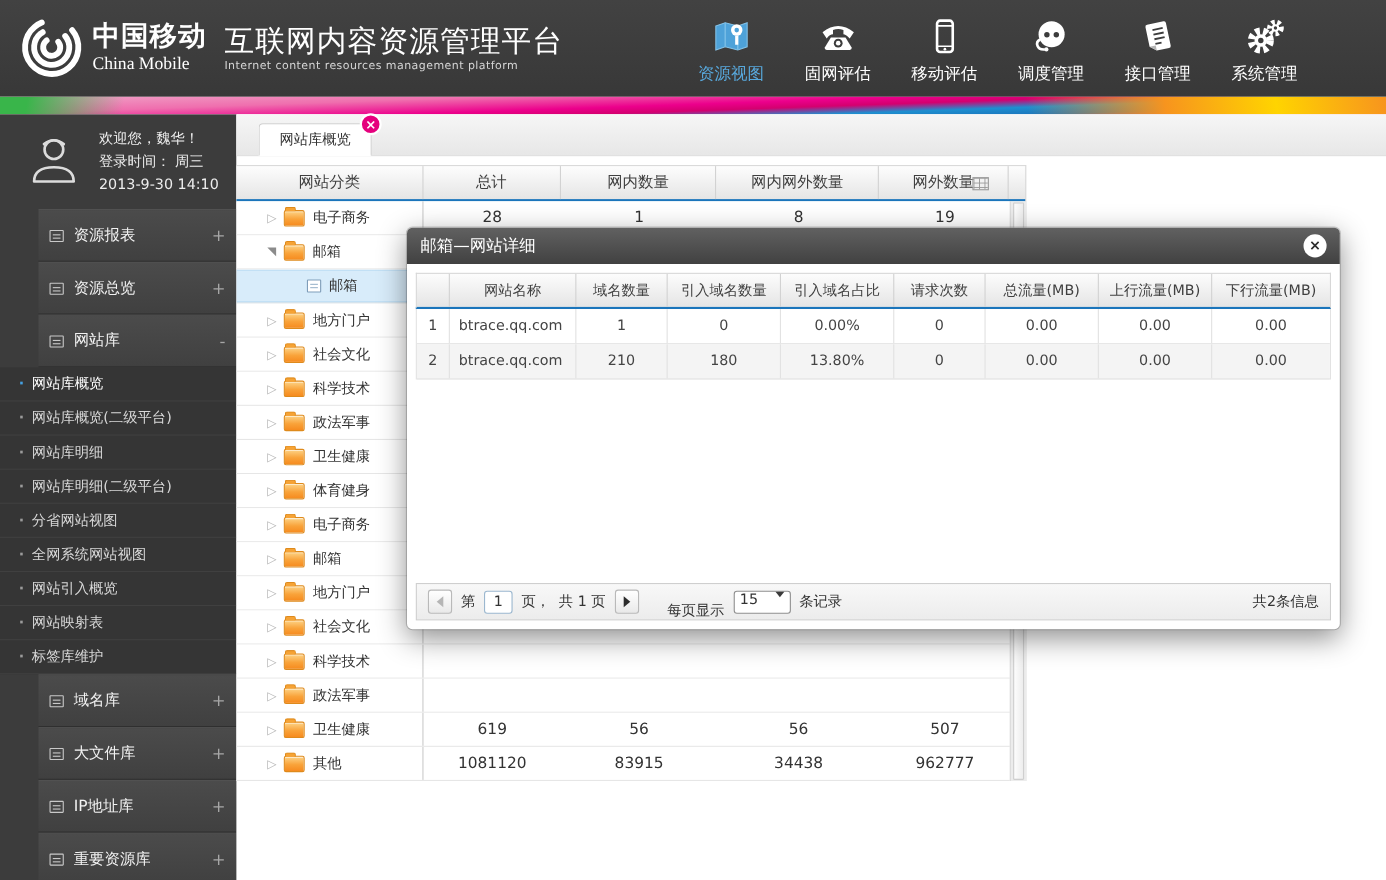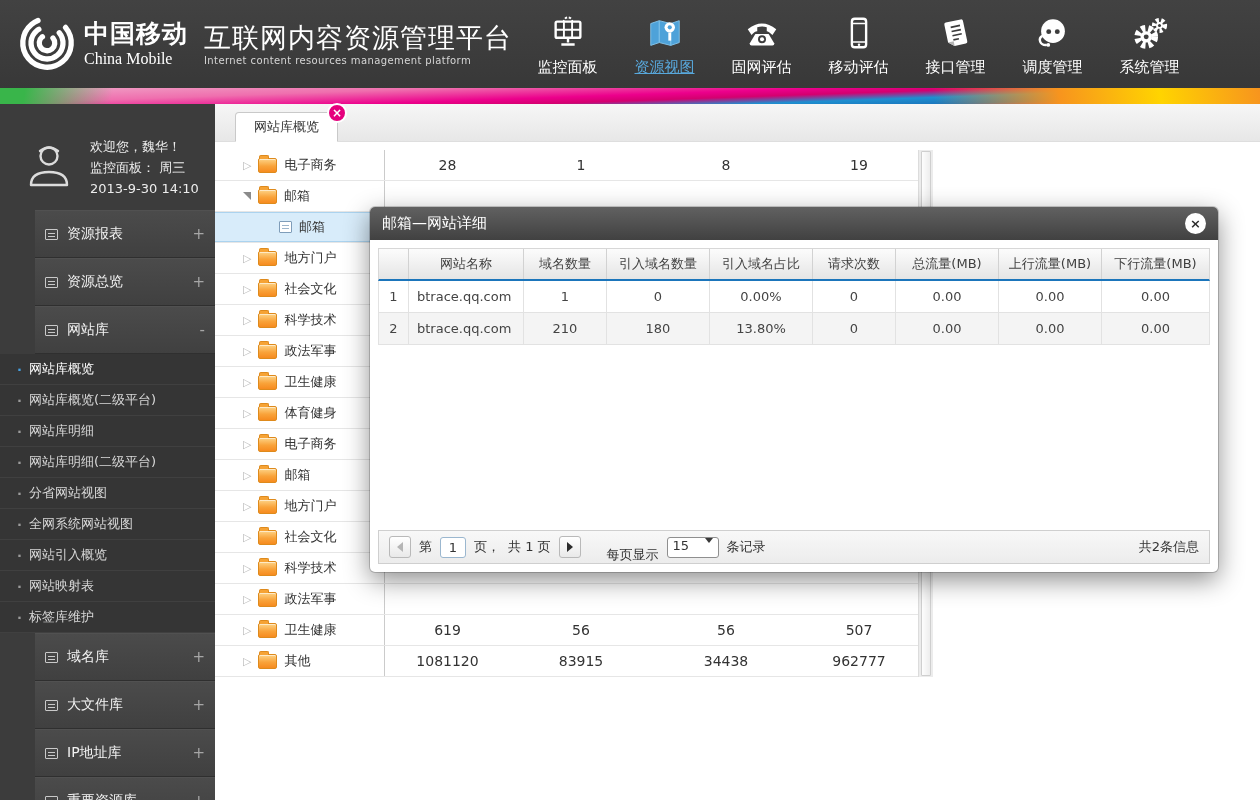--- a/index.html
+++ b/index.html
@@ -16,33 +16,33 @@
   .brand-cn { font-size:25px; color:#fff; font-weight:bold; letter-spacing:1px; line-height:30px; }
   .brand-en { font-size:16px; color:#fff; line-height:19px; }
   .platform { margin-left:16px; }
   .platform-zh { font-size:27px; color:#fff; line-height:34px; letter-spacing:1px; }
   .platform-en { font-size:10px; color:#d6d6d6; letter-spacing:.4px; }
   #nav { position:absolute; right:62px; top:13px; display:flex; }
   .nav-item { width:97px; text-align:center; cursor:pointer; }
   .nav-icon { height:42px; display:flex; align-items:center; justify-content:center; }
   .nav-icon svg { width:38px; height:38px; }
   .nav-label { font-size:15px; color:#fff; margin-top:3px; }
-  .nav-item.active .nav-label { color:#58a8dc;text-decoration:underline; }
+  .nav-item.active .nav-label { color:#58a8dc; }
 
   
   #stripe { position:absolute; left:0; top:88px; width:1260px; height:16px;
     background:
       linear-gradient(100deg,#39b54a 0%,#39b54a 2%,rgba(57,181,74,0) 9%),
       linear-gradient(80deg,rgba(255,212,0,0) 74%,#f7941e 84%,#ffd400 92%,#f7941e 100%),
       linear-gradient(178deg,#f0a4c8 0%,#ef6fae 26%,#ec008c 48%,#d4006f 58%,#1e8fd0 70%,#1b75bc 82%,#ec008c 96%);
   }
 
   
   #sidebar { position:absolute; left:0; top:104px; width:215px; bottom:0; background:#3c3c3c; }
-  .user { display:flex; align-items:center; height:86px; padding:0 8px 0 22px;margin-top:20px; }
+  .user { display:flex; align-items:center; height:86px; padding:0 8px 0 22px; }
   .avatar-icon svg { width:54px; height:54px; display:block; }
   .user-texts { margin-left:14px; font-size:13px; color:#ededed; line-height:21px; white-space:nowrap; }
   .menu-section { height:48px; display:flex; align-items:center; padding:0 10px;
       background:linear-gradient(#4b4b4b,#404040); border-bottom:1px solid #2f2f2f;
       border-top:1px solid #515151; cursor:pointer;margin-left:35px; }
   .menu-section .label { flex:1; color:#f2f2f2; font-size:14px; margin-left:9px; }
   .menu-section .toggle { color:#a6a6a6; font-size:15px; }
   .doc-icon { width:13px; height:11px; border:1px solid #c9c9c9; border-radius:1px; flex:0 0 auto;
       background-image:linear-gradient(#c9c9c9,#c9c9c9),linear-gradient(#c9c9c9,#c9c9c9);
       background-repeat:no-repeat; background-size:7px 1px; background-position:2px 3px,2px 6px; }
@@ -157,31 +157,20 @@
     <div class="brand-text">
       <div class="brand-cn">中国移动</div>
       <div class="brand-en">China Mobile</div>
     </div>
     <div class="platform">
       <div class="platform-zh">互联网内容资源管理平台</div>
       <div class="platform-en">Internet content resources management platform</div>
     </div>
   </div>
   <div id="nav">
-      <div class="nav-item">
-        <span class="nav-icon">
-          <svg viewBox="0 0 40 40">
-            <circle cx="20" cy="7" r="4.5" fill="none" stroke="#fff" stroke-width="2" stroke-dasharray="2.5 1.8"></circle>
-            <rect x="7" y="7" width="26" height="17" rx="1.5" fill="#3c3c3c" stroke="#fff" stroke-width="2.5"></rect>
-            <path d="M7 15.5 h26 M15.7 7 v17 M24.3 7 v17" stroke="#fff" stroke-width="2" fill="none"></path>
-            <path d="M20 24 v5 M13 31 h14" stroke="#fff" stroke-width="2.5" fill="none"></path>
-          </svg>
-        </span>
-        <div class="nav-label">监控面板</div>
-      </div>
       <div class="nav-item active">
         <span class="nav-icon">
           <svg viewBox="0 0 40 40">
             <path d="M5 9 L14 6 L26 9 L35 6 L35 29 L26 32 L14 29 L5 32 Z" fill="#4ea2d9" stroke="#85c3e8" stroke-width="1"></path>
             <path d="M14 6 V29 M26 9 V32" stroke="#76bce6" stroke-width="1.5" fill="none"></path>
             <path d="M25 18.5 L25 27" stroke="#fff" stroke-width="3"></path>
             <circle cx="25" cy="13" r="5.5" fill="#fff"></circle>
             <circle cx="25" cy="13" r="2.2" fill="#4ea2d9"></circle>
           </svg>
         </span>
@@ -204,40 +193,40 @@
             <rect x="12.5" y="4" width="15" height="30" rx="3" stroke-width="2.5"></rect>
             <path d="M12.5 28.5 h15 M12.5 9 h15" stroke-width="1.5"></path>
             <circle cx="20" cy="31.3" r="1.3" fill="#fff" stroke="none"></circle>
           </svg>
         </span>
         <div class="nav-label">移动评估</div>
       </div>
       <div class="nav-item">
         <span class="nav-icon">
           <svg viewBox="0 0 40 40">
+            <circle cx="20" cy="17" r="12.5" fill="#fff"></circle>
+            <circle cx="15.5" cy="17.5" r="2.6" fill="#3c3c3c"></circle>
+            <circle cx="24.5" cy="17.5" r="2.6" fill="#3c3c3c"></circle>
+            <path d="M9 22 q-4 2 -2.5 6 q1.5 4 7 3.5" fill="none" stroke="#fff" stroke-width="2.5"></path>
+            <circle cx="15" cy="31.5" r="2" fill="#fff"></circle>
+          </svg>
+        </span>
+        <div class="nav-label">调度管理</div>
+      </div>
+      <div class="nav-item">
+        <span class="nav-icon">
+          <svg viewBox="0 0 40 40">
             <g transform="rotate(-12 20 20)">
               <path d="M12 6 h16 a2 2 0 0 1 2 2 v22 a2 2 0 0 1 -2 2 h-12 l-6 -5 v-19 a2 2 0 0 1 2 -2 Z" fill="#fff"></path>
               <path d="M16 12 h10 M16 16.5 h10 M16 21 h10 M16 25.5 h6" stroke="#3c3c3c" stroke-width="1.8"></path>
               <path d="M10 27 l6 0 0 5 Z" fill="#b5b5b5"></path>
             </g>
           </svg>
         </span>
         <div class="nav-label">接口管理</div>
-      </div>
-      <div class="nav-item">
-        <span class="nav-icon">
-          <svg viewBox="0 0 40 40">
-            <circle cx="20" cy="17" r="12.5" fill="#fff"></circle>
-            <circle cx="15.5" cy="17.5" r="2.6" fill="#3c3c3c"></circle>
-            <circle cx="24.5" cy="17.5" r="2.6" fill="#3c3c3c"></circle>
-            <path d="M9 22 q-4 2 -2.5 6 q1.5 4 7 3.5" fill="none" stroke="#fff" stroke-width="2.5"></path>
-            <circle cx="15" cy="31.5" r="2" fill="#fff"></circle>
-          </svg>
-        </span>
-        <div class="nav-label">调度管理</div>
       </div>
       <div class="nav-item">
         <span class="nav-icon">
           <svg viewBox="0 0 40 40">
             <circle cx="16" cy="23" r="9" fill="none" stroke="#fff" stroke-width="7" stroke-dasharray="4.2 3.2"></circle>
             <circle cx="16" cy="23" r="6" fill="#fff"></circle>
             <circle cx="16" cy="23" r="2.6" fill="#3c3c3c"></circle>
             <circle cx="30" cy="11" r="5.5" fill="none" stroke="#fff" stroke-width="5" stroke-dasharray="3 2.4"></circle>
             <circle cx="30" cy="11" r="3.6" fill="#fff"></circle>
             <circle cx="30" cy="11" r="1.6" fill="#3c3c3c"></circle>
@@ -254,21 +243,21 @@
   <div class="user">
     <span class="avatar-icon">
       <svg viewBox="0 0 54 54" fill="none" stroke="#dcdcdc" stroke-width="2.4" stroke-linecap="round" stroke-linejoin="round">
         <circle cx="27" cy="16" r="8.5"></circle>
         <path d="M18 11 q9 -7 18 0"></path>
         <path d="M9 45 q0 -13 18 -13 q18 0 18 13 Z"></path>
       </svg>
     </span>
     <div class="user-texts">
       <div>欢迎您，魏华！</div>
-      <div>监控面板： 周三</div>
+      <div>登录时间： 周三</div>
       <div>2013-9-30  14:10</div>
     </div>
   </div>
   <div id="menu">
       <div class="menu-section">
         <span class="doc-icon"></span>
         <span class="label">资源报表</span>
         <span class="toggle">+</span>
       </div>
       <div class="menu-section">
@@ -343,20 +332,29 @@
 </div>
 
 <div id="main">
   <div id="tabbar">
     <div class="tab">
       <span>网站库概览</span>
       <span class="tab-close">×</span>
     </div>
   </div>
   <div id="grid">
+    <div class="grid-header" id="grid-header">
+        <div class="gh-cell w0">网站分类</div>
+        <div class="gh-cell w1">总计</div>
+        <div class="gh-cell w2">网内数量</div>
+        <div class="gh-cell w3">网内网外数量</div>
+        <div class="gh-cell w4">网外数量</div>
+        <div class="gh-cell wf"></div>
+        <span class="colmenu-icon"></span>
+      </div>
     <div class="grid-body">
       <div id="grid-rows">
           <div class="grid-row">
             <div class="tree-cell">
               <span class="tri-col">▷</span>
               <span class="folder-icon"></span>
               <span class="tree-label">电子商务</span>
             </div>
             <div class="val-cell w1">28</div>
             <div class="val-cell w2">1</div>

